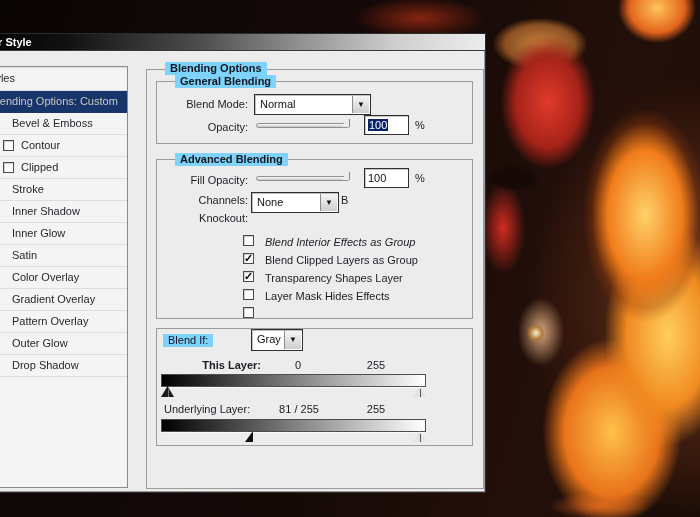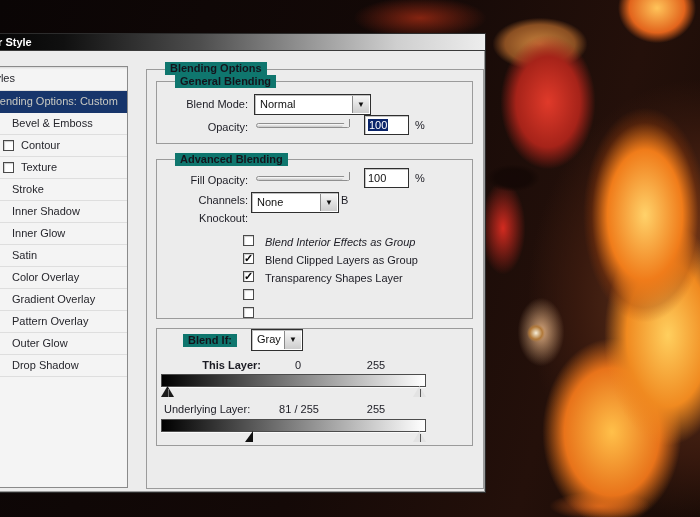--- a/index.html
+++ b/index.html
@@ -42,21 +42,21 @@
           padding-left:20px; white-space:nowrap; overflow:hidden; color:#26262c; }
   .lrow.first { height:24px; line-height:23px; padding-left:2px; }
   .lrow.first span { display:inline-block; margin-left:-9px; }
   .lrow.sel { background:#17356b; color:#c9c9c2; border-bottom-color:#17356b; padding-left:2px; }
   .lrow.sel span { display:inline-block; margin-left:-4px; }
   .lrow.sub { padding-left:11px; }
   .lrow .cb { margin-right:7px; vertical-align:-2px; }
 
   
   .gbox { position:absolute; border:1px solid #9b9b9b; }
-  .glabel { position:absolute; background:#0f766e; padding:0 5px; font-weight:bold; color:#14141c; height:13px; line-height:13px; }
+  .glabel { position:absolute; background:#7dd3fc; padding:0 5px; font-weight:bold; color:#14141c; height:13px; line-height:13px; }
 
   .lab { position:absolute; text-align:right; color:#1c1c24; white-space:nowrap; }
   .lab-l { position:absolute; text-align:left; color:#1c1c24; white-space:nowrap; }
   .val { position:absolute; text-align:center; color:#1c1c24; }
 
   
   .combo { position:absolute; background:#fff; border:1px solid #2f2f2f;
            box-shadow:inset 1px 1px 0 #bfbfbf; line-height:19px; padding-left:5px; color:#111; }
   .combo .arrow { position:absolute; top:1px; right:1px; bottom:1px; width:17px;
                   background:linear-gradient(#f6f6f6,#cdcdcd); border-left:1px solid #8a8a8a;
@@ -104,21 +104,21 @@
   <div class="dialog">
     <div class="titlebar">
       <span>Layer Style</span>
     </div>
 
     <div class="listbox">
       <div class="lrow first"><span>Styles</span></div>
       <div class="lrow sel"><span>Blending Options: Custom</span></div>
       <div class="lrow"><span>Bevel &amp; Emboss</span></div>
       <div class="lrow sub"><span class="cb"></span><span>Contour</span></div>
-      <div class="lrow sub"><span class="cb"></span><span>Texture</span></div>
+      <div class="lrow sub"><span class="cb"></span><span>Clipped</span></div>
       <div class="lrow"><span>Stroke</span></div>
       <div class="lrow"><span>Inner Shadow</span></div>
       <div class="lrow"><span>Inner Glow</span></div>
       <div class="lrow"><span>Satin</span></div>
       <div class="lrow"><span>Color Overlay</span></div>
       <div class="lrow"><span>Gradient Overlay</span></div>
       <div class="lrow"><span>Pattern Overlay</span></div>
       <div class="lrow"><span>Outer Glow</span></div>
       <div class="lrow"><span>Drop Shadow</span></div>
     </div>
@@ -164,24 +164,25 @@
       <span class="arrow">▼</span>
     </div>
 
     <span class="cb abs" style="left:248px; top:201px;"></span>
     <div class="lab-l" style="left:270px; top:202px;font-style:italic;">Blend Interior Effects as Group</div>
     <span class="cb abs checked" style="left:248px; top:219px;"></span>
     <div class="lab-l" style="left:270px; top:220px;">Blend Clipped Layers as Group</div>
     <span class="cb abs checked" style="left:248px; top:237px;"></span>
     <div class="lab-l" style="left:270px; top:238px;">Transparency Shapes Layer</div>
     <span class="cb abs" style="left:248px; top:255px;"></span>
+    <div class="lab-l" style="left:270px; top:256px;">Layer Mask Hides Effects</div>
     <span class="cb abs" style="left:248px; top:273px;"></span>
 
     <div class="gbox" style="left:161px; top:294px; width:317px; height:118px;"></div>
-    <div class="glabel" style="left:188px; top:300px; font-weight:bold;">Blend If:</div>
+    <div class="glabel" style="left:168px; top:300px; font-weight:normal;">Blend If:</div>
     <div class="combo" style="left:256px; top:295px; width:52px; height:22px;">
       <span>Gray</span>
       <span class="arrow">▼</span>
     </div>
 
     <div class="lab" style="left:120px; top:325px; width:146px;font-weight:bold;">This Layer:</div>
     <div class="val" style="left:283px; top:325px; width:40px;">0</div>
     <div class="val" style="left:361px; top:325px; width:40px;">255</div>
     <div class="gradbar" style="left:166px; top:340px;"></div>
     <div class="bthumb" style="left:166px; top:352px;"></div>

